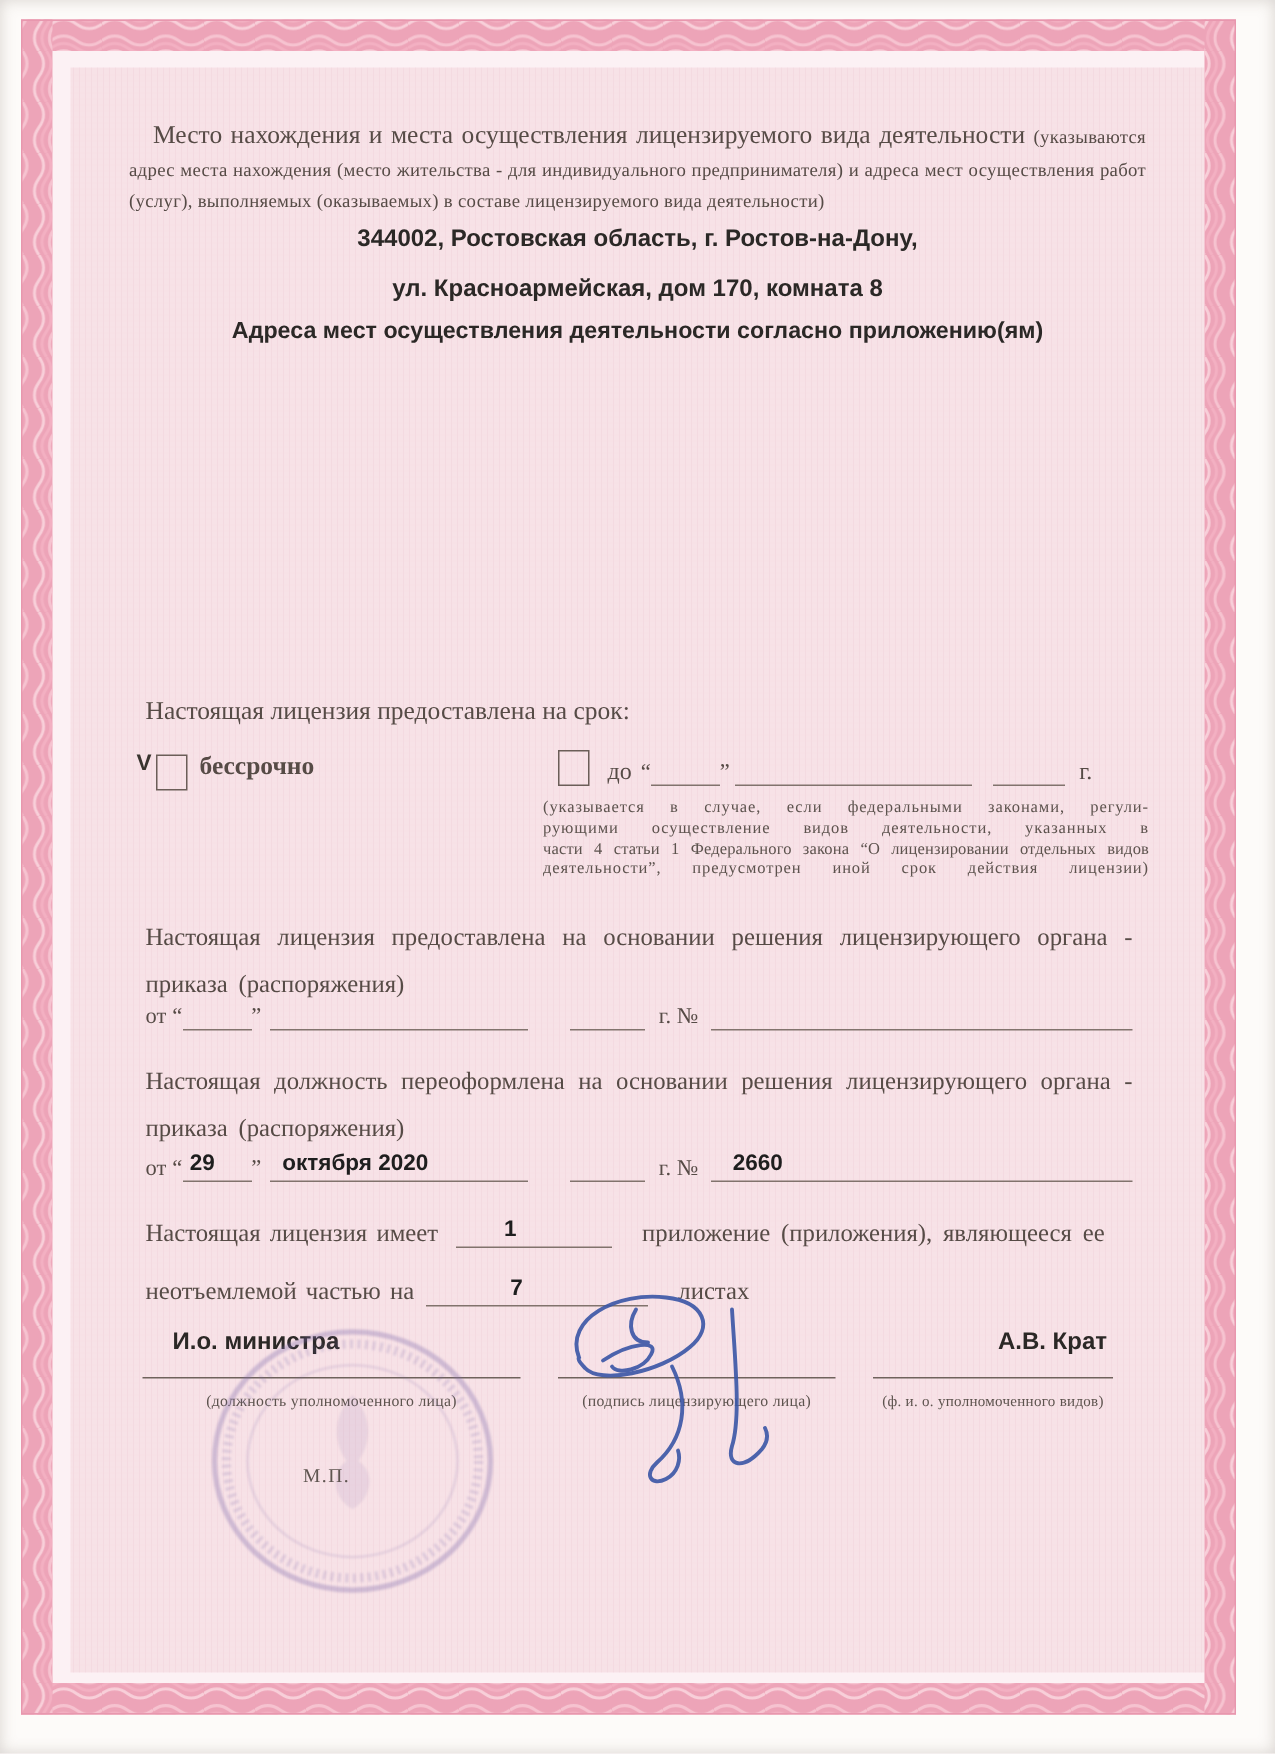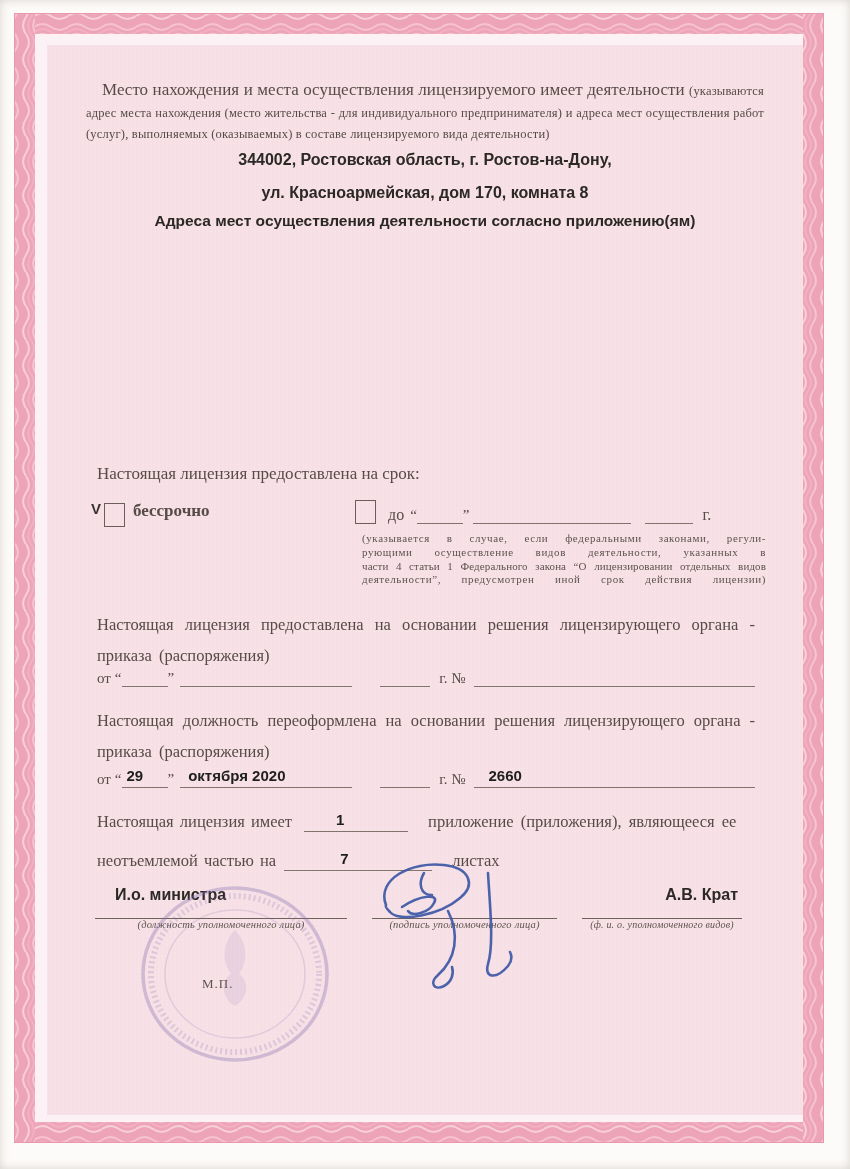--- a/index.html
+++ b/index.html
@@ -10,21 +10,21 @@
   .serif{font-family:"Liberation Serif", serif;color:#564b46;}
   .sansb{font-family:"Liberation Sans", sans-serif;font-weight:bold;color:#2b2826;}
   .center{width:850px;left:0;text-align:center;}
   .jline{text-align:justify;text-align-last:justify;}
   .fld{display:inline-block;border-bottom:1px solid #81736d;height:22px;position:relative;flex:none;}
   .val{position:absolute;bottom:3px;font-family:"Liberation Sans",sans-serif;font-weight:bold;
        font-size:15px;color:#1e1e1e;white-space:nowrap;}
   .frow{display:flex;align-items:flex-end;}
   .q{font-size:15px;color:#564b46;flex:none;}
   .cbox{position:absolute;width:19px;height:22px;border:1px solid #6b5e58;background:transparent;}
-  .caption{font-size:10.5px;color:#5d534e;text-align:center;letter-spacing:.2px;margin-top:0;font-style:italic;}
+  .caption{font-size:10.5px;color:#5d534e;text-align:center;letter-spacing:.2px;margin-top:10px;}
   .sigline{height:32px;border-bottom:1px solid #6f625c;}
   .notes{font-size:11px;line-height:13.8px;color:#5d534e;letter-spacing:.6px;word-spacing:2px;}
   .notes div{text-align:justify;text-align-last:justify;}
   .body16{font-size:16.5px;line-height:31px;word-spacing:3px;}
 </style>
 </head>
 <body>
 
 <div class="page">
 
@@ -57,34 +57,34 @@
     <rect x="14" y="1122" width="810" height="21" fill="url(#wv)"></rect>
     <rect x="14" y="13" width="21" height="1130" fill="#eda4b8"></rect>
     <rect x="14" y="13" width="21" height="1130" fill="url(#wvv)"></rect>
     <rect x="803" y="13" width="21" height="1130" fill="#eda4b8"></rect>
     <rect x="803" y="13" width="21" height="1130" fill="url(#wvv)"></rect>
     <rect x="14.5" y="13.5" width="809" height="1129" fill="none" stroke="#e897ae" stroke-width="1"></rect>
   </svg>
 
   <p class="abs serif" style="left:86px;top:80px;width:678px;margin:0;text-align:justify;
      text-indent:16px;font-size:17px;line-height:19.5px;">
-    <span>Место нахождения и места осуществления лицензируемого имеет деятельности </span><span style="font-size:12.5px;letter-spacing:.2px;">(указываются адрес места нахождения (место жительства - для индивидуального предпринимателя) и адреса мест осуществления работ (услуг), выполняемых (оказываемых) в составе лицензируемого вида деятельности)</span>
+    <span>Место нахождения и места осуществления лицензируемого вида деятельности </span><span style="font-size:12.5px;letter-spacing:.2px;">(указываются адрес места нахождения (место жительства - для индивидуального предпринимателя) и адреса мест осуществления работ (услуг), выполняемых (оказываемых) в составе лицензируемого вида деятельности)</span>
   </p>
 
   <div class="abs sansb center" style="top:151px;font-size:16px;">344002, Ростовская область, г. Ростов-на-Дону,</div>
   <div class="abs sansb center" style="top:184px;font-size:16px;">ул. Красноармейская, дом 170, комната 8</div>
   <div class="abs sansb center" style="top:212px;font-size:15.5px;">Адреса мест осуществления деятельности согласно приложению(ям)</div>
 
   <div class="abs serif" style="left:97px;top:464px;font-size:17px;">Настоящая лицензия предоставлена на срок:</div>
 
   <div class="abs" style="left:91px;top:500px;font:bold 15px 'Liberation Sans',sans-serif;color:#39342f;">V</div>
   <div class="cbox" style="left:104px;top:503px;"></div>
   <div class="abs serif" style="left:133px;top:501px;font-size:17px;font-weight:bold;">бессрочно</div>
 
-  <div class="abs frow" style="left:355px;top:500px;width:382px;">
+  <div class="abs frow" style="left:372px;top:500px;width:382px;">
     <span class="cbox" style="position:relative;left:0;top:0;"></span>
     <span class="serif" style="font-size:16px;margin:0 6px 0 12px;">до</span>
     <span class="q">“</span>
     <span class="fld" style="width:46px;"></span>
     <span class="q">”</span>
     <span class="fld" style="width:158px;margin-left:4px;"></span>
     <span class="fld" style="width:48px;margin-left:14px;"></span>
     <span class="serif" style="font-size:16px;margin-left:9px;">г.</span>
   </div>
 
@@ -149,21 +149,21 @@
       </span>
     <span class="serif" style="font-size:16.5px;margin-left:20px;">листах</span>
   </div>
 
   <div class="abs" style="left:95px;top:886px;width:252px;">
     <div class="sigline sansb" style="font-size:16px;padding-left:20px;">И.о. министра</div>
     <div class="caption serif">(должность уполномоченного лица)</div>
   </div>
   <div class="abs" style="left:372px;top:886px;width:185px;">
     <div class="sigline"></div>
-    <div class="caption serif">(подпись уполномоченного лица)</div>
+    <div class="caption serif">(подпись лицензирующего лица)</div>
   </div>
   <div class="abs" style="left:582px;top:886px;width:160px;">
     <div class="sigline sansb" style="font-size:16px;text-align:right;padding-right:4px;">А.В. Крат</div>
     <div class="caption serif" style="font-size:10px;">(ф. и. о. уполномоченного видов)</div>
   </div>
 
   <svg class="abs" style="left:135px;top:882px;filter:blur(0.6px);" width="200" height="185" viewBox="0 0 200 185">
     <ellipse cx="100" cy="92" rx="92" ry="86" fill="none" stroke="rgba(128,108,172,0.34)" stroke-width="3.5"></ellipse>
     <ellipse cx="100" cy="92" rx="84" ry="78" fill="none" stroke="rgba(128,108,172,0.22)" stroke-width="6" stroke-dasharray="2,3"></ellipse>
     <ellipse cx="100" cy="92" rx="70" ry="64" fill="none" stroke="rgba(128,108,172,0.18)" stroke-width="1.5"></ellipse>

